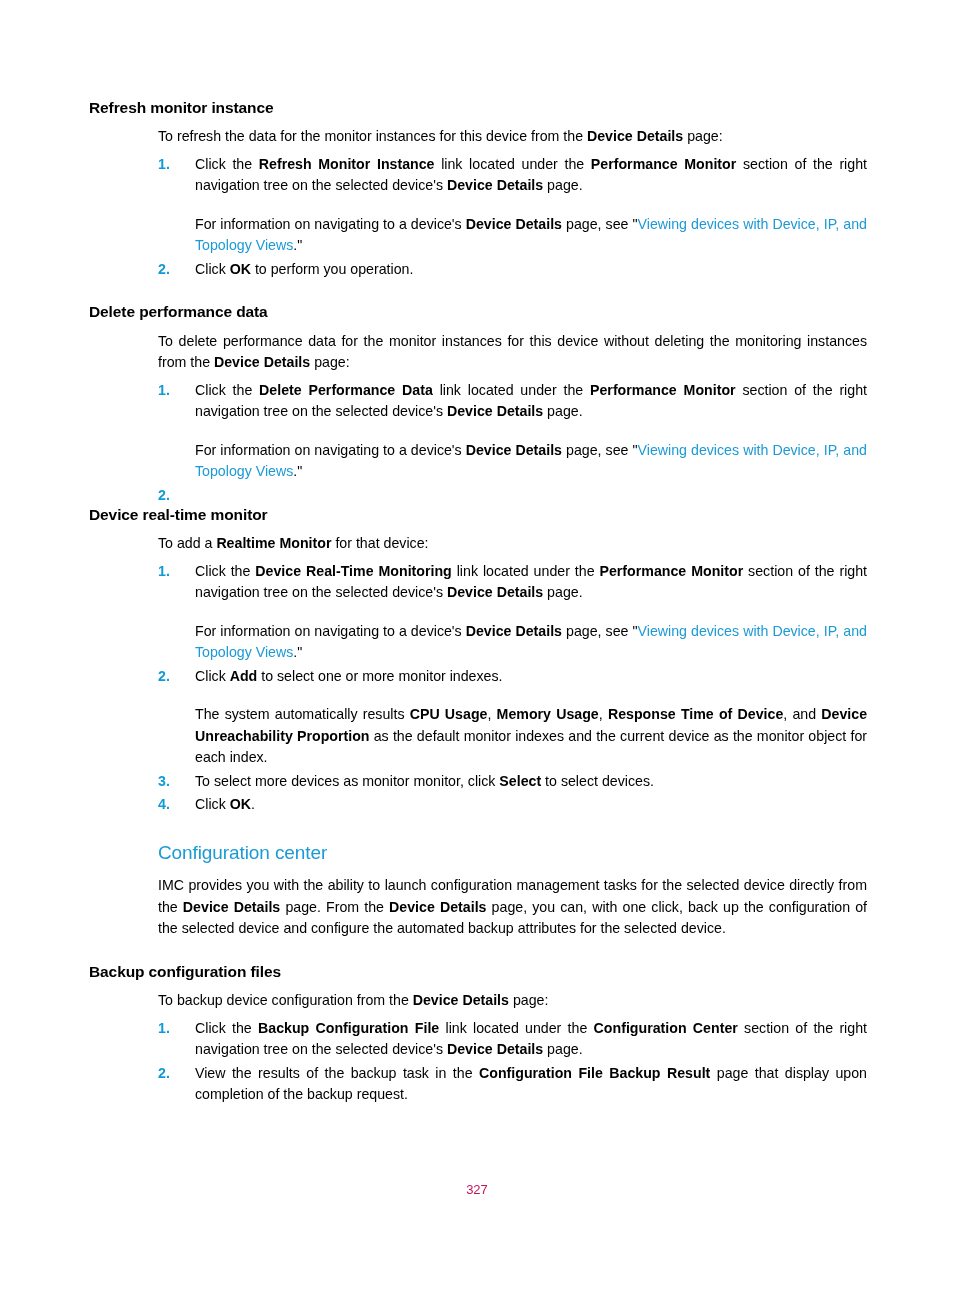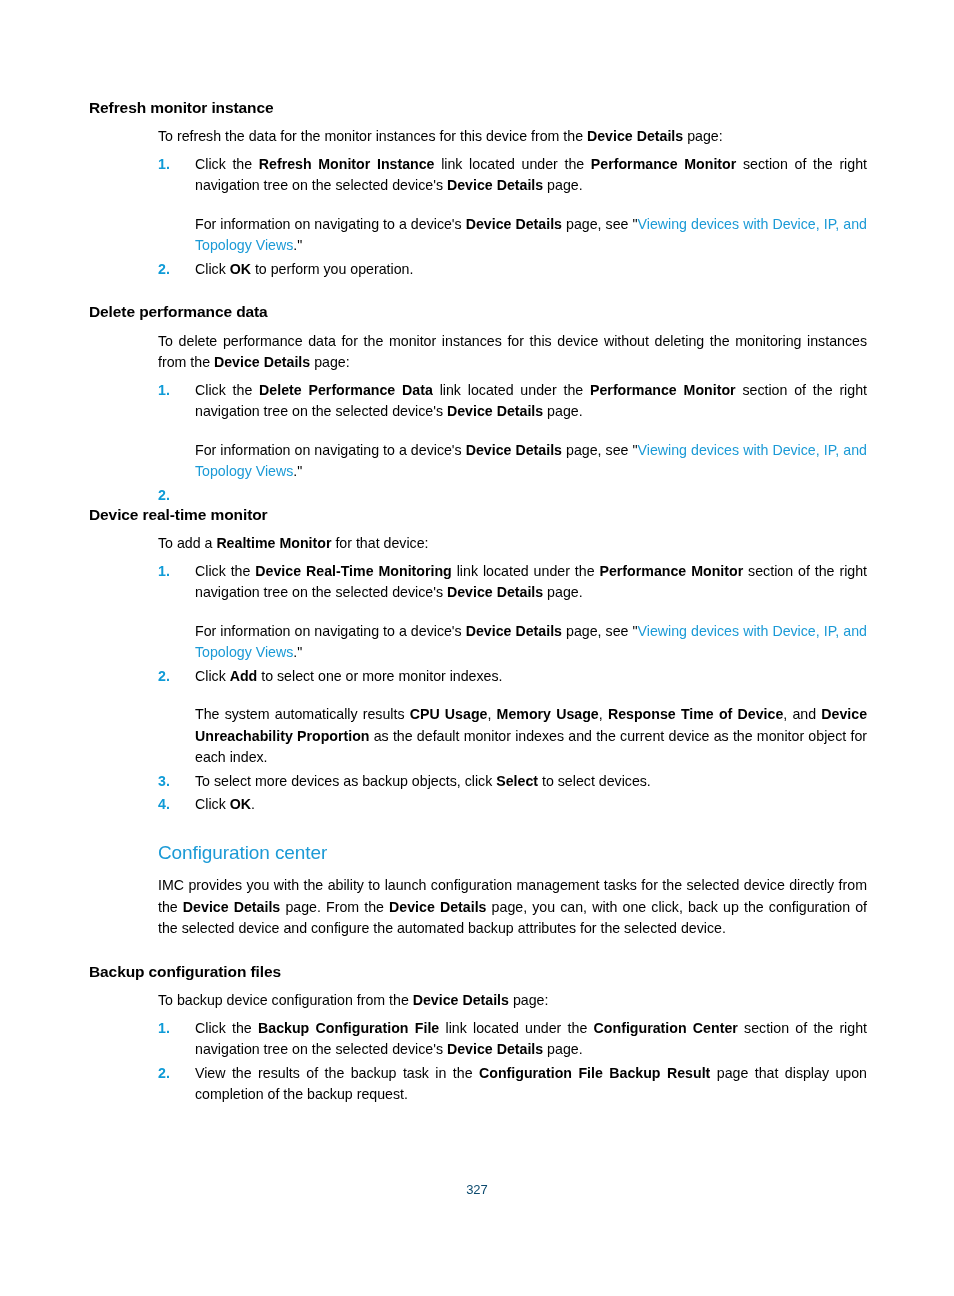--- a/index.html
+++ b/index.html
@@ -105,21 +105,21 @@
 
   
   .footer-pageno {
     position: absolute;
     left: 0;
     top: 1182px;
     width: 954px;
     text-align: center;
     font-family: "Liberation Sans", "DejaVu Sans", sans-serif;
     font-size: 13px;
-    color: #0c4a6e;
+    color: #be185d;
   }
 </style>
 </head>
 <body>
 
 <div class="page">
   <div class="content">
 
     <h2 class="sec-head">Refresh monitor instance</h2>
 
@@ -190,21 +190,21 @@
         <p>
           <span>Click </span><b>Add</b><span> to select one or more monitor indexes.</span>
         </p>
         <p class="note">
           <span>The system automatically results </span><b>CPU Usage</b><span>, </span><b>Memory Usage</b><span>, </span><b>Response Time of Device</b><span>, and </span><b>Device Unreachability Proportion</b><span> as the default monitor indexes and the current device as the monitor object for each index.</span>
         </p>
       </li>
       <li>
         <span class="num">3.</span>
         <p>
-          <span>To select more devices as backup objects, click </span><b>Select</b><span> to select devices.</span>
+          <span>To select more devices as monitor monitor, click </span><b>Select</b><span> to select devices.</span>
         </p>
       </li>
       <li>
         <span class="num">4.</span>
         <p>
           <span>Click </span><b>OK</b><span>.</span>
         </p>
       </li>
     </ol>
 

